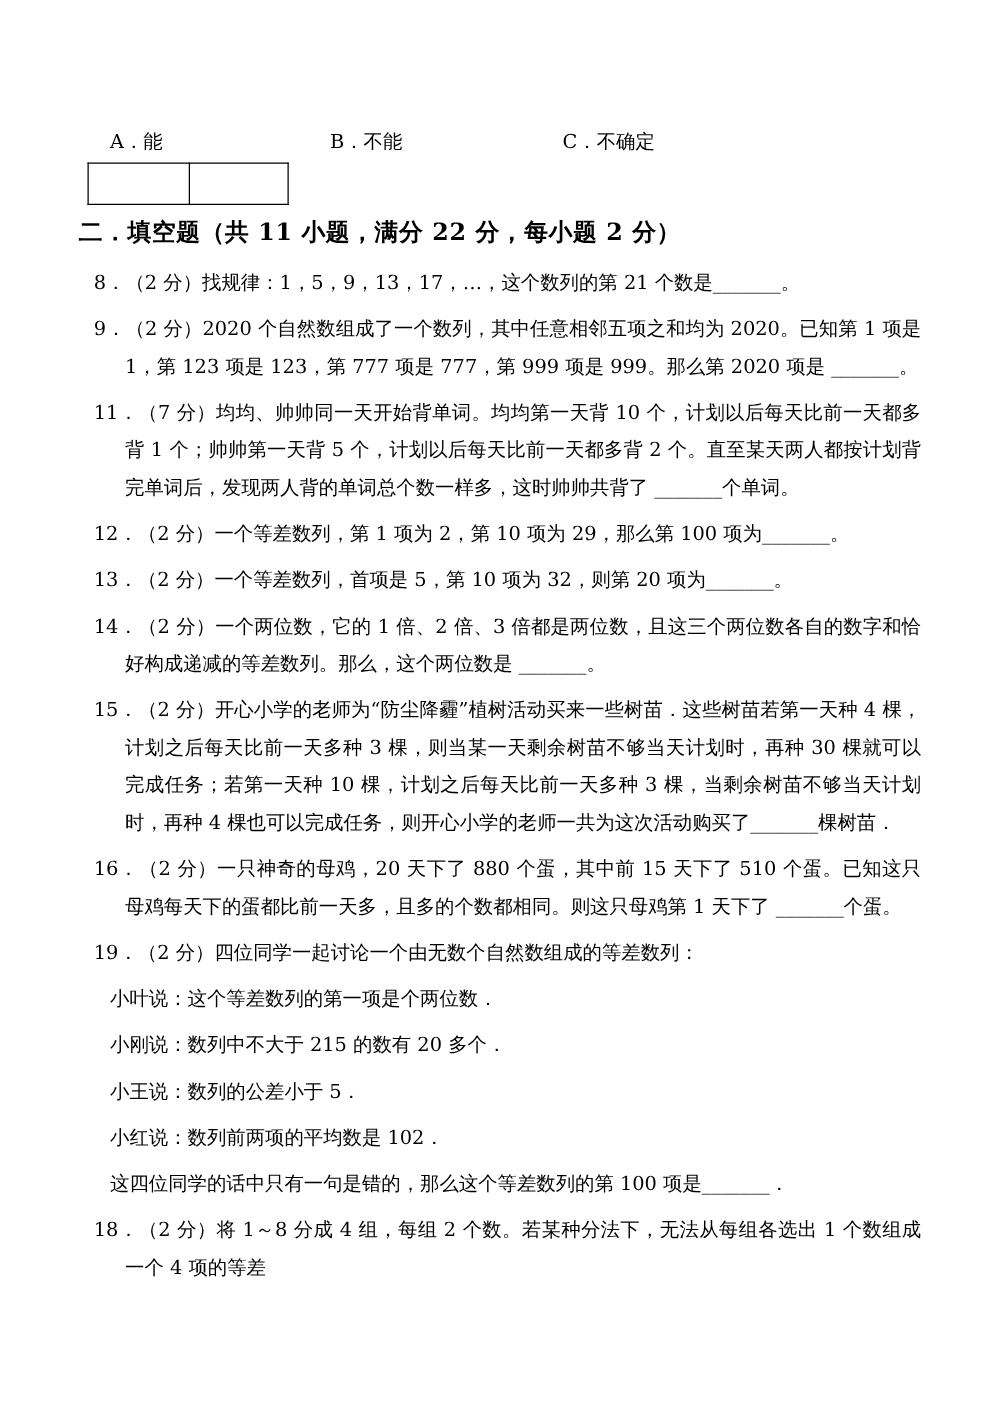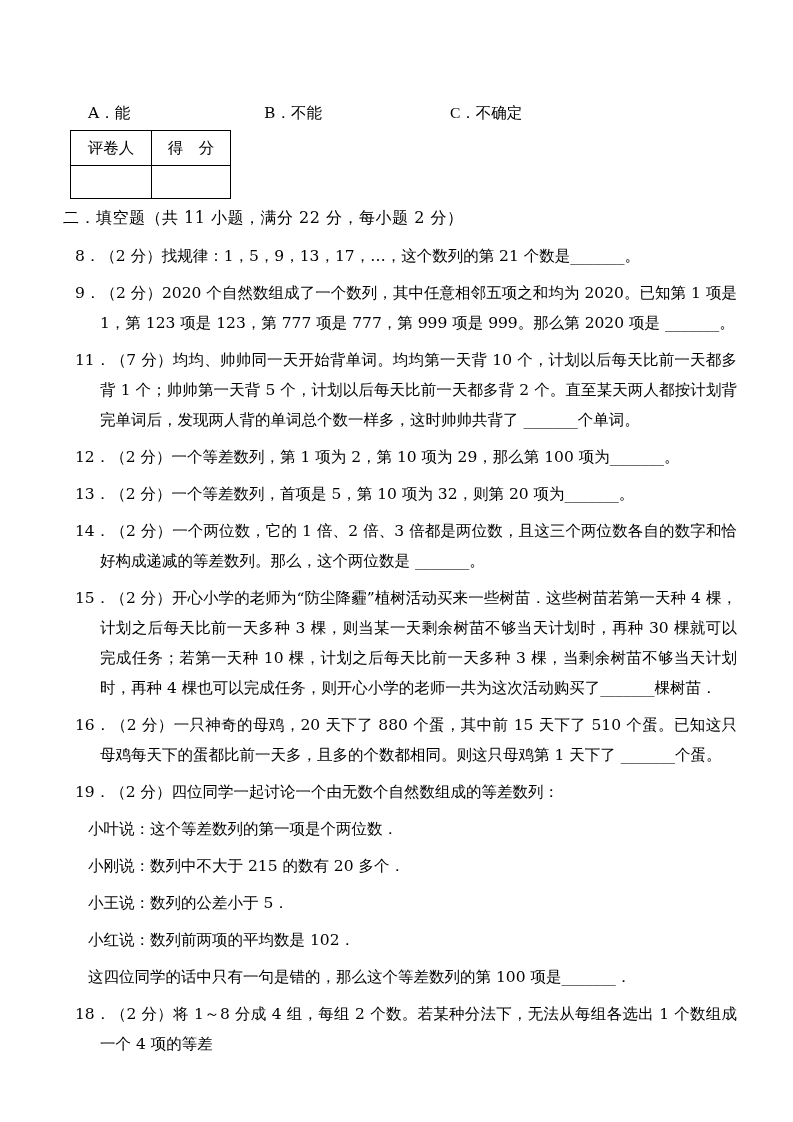--- a/index.html
+++ b/index.html
@@ -28,39 +28,39 @@
     position: relative;
     height: 22px;
   }
   .options-row .opt {
     position: absolute;
     top: 0;
     white-space: nowrap;
   }
   .opt-a { left: 25px; }
   .opt-b { left: 201px; }
-  .opt-c { left: 387px; font-family: Liberation Serif, serif; }
+  .opt-c { left: 387px; }
   table.score-table {
     border-collapse: collapse;
     margin: 5px 0 0 7px;
   }
   table.score-table td {
     border: 1.5px solid #000000;
     text-align: center;
     vertical-align: middle;
     padding: 0;
   }
   td.st-c1 { width: 80px; }
   td.st-c2 { width: 78px; }
   tr.st-head td { height: 34px; }
   tr.st-empty td { height: 32px; }
   .section-title {
     margin-top: 9px;
-    font-weight: normal;
-    font-size: 16px;
+    font-weight: bold;
+    font-size: 19px;
     letter-spacing: 0.5px;
   }
   .questions {
     margin-top: 12px;
   }
   .q {
     margin: 0 0 7px 12px;
     padding-left: 25px;
     text-indent: -25px;
     line-height: 30px;
@@ -81,24 +81,20 @@
   <div class="content">
 
     <div class="options-row">
       <span class="opt opt-a">A．能</span>
       <span class="opt opt-b">B．不能</span>
       <span class="opt opt-c">C．不确定</span>
     </div>
 
     <table class="score-table">
       <tbody>
-        <tr class="st-head">
-          <td class="st-c1">评卷人</td>
-          <td class="st-c2">得　分</td>
-        </tr>
         <tr class="st-empty">
           <td class="st-c1"></td>
           <td class="st-c2"></td>
         </tr>
       </tbody>
     </table>
 
     <div class="section-title">二．填空题（共 11 小题，满分 22 分，每小题 2 分）</div>
 
     <div class="questions">

